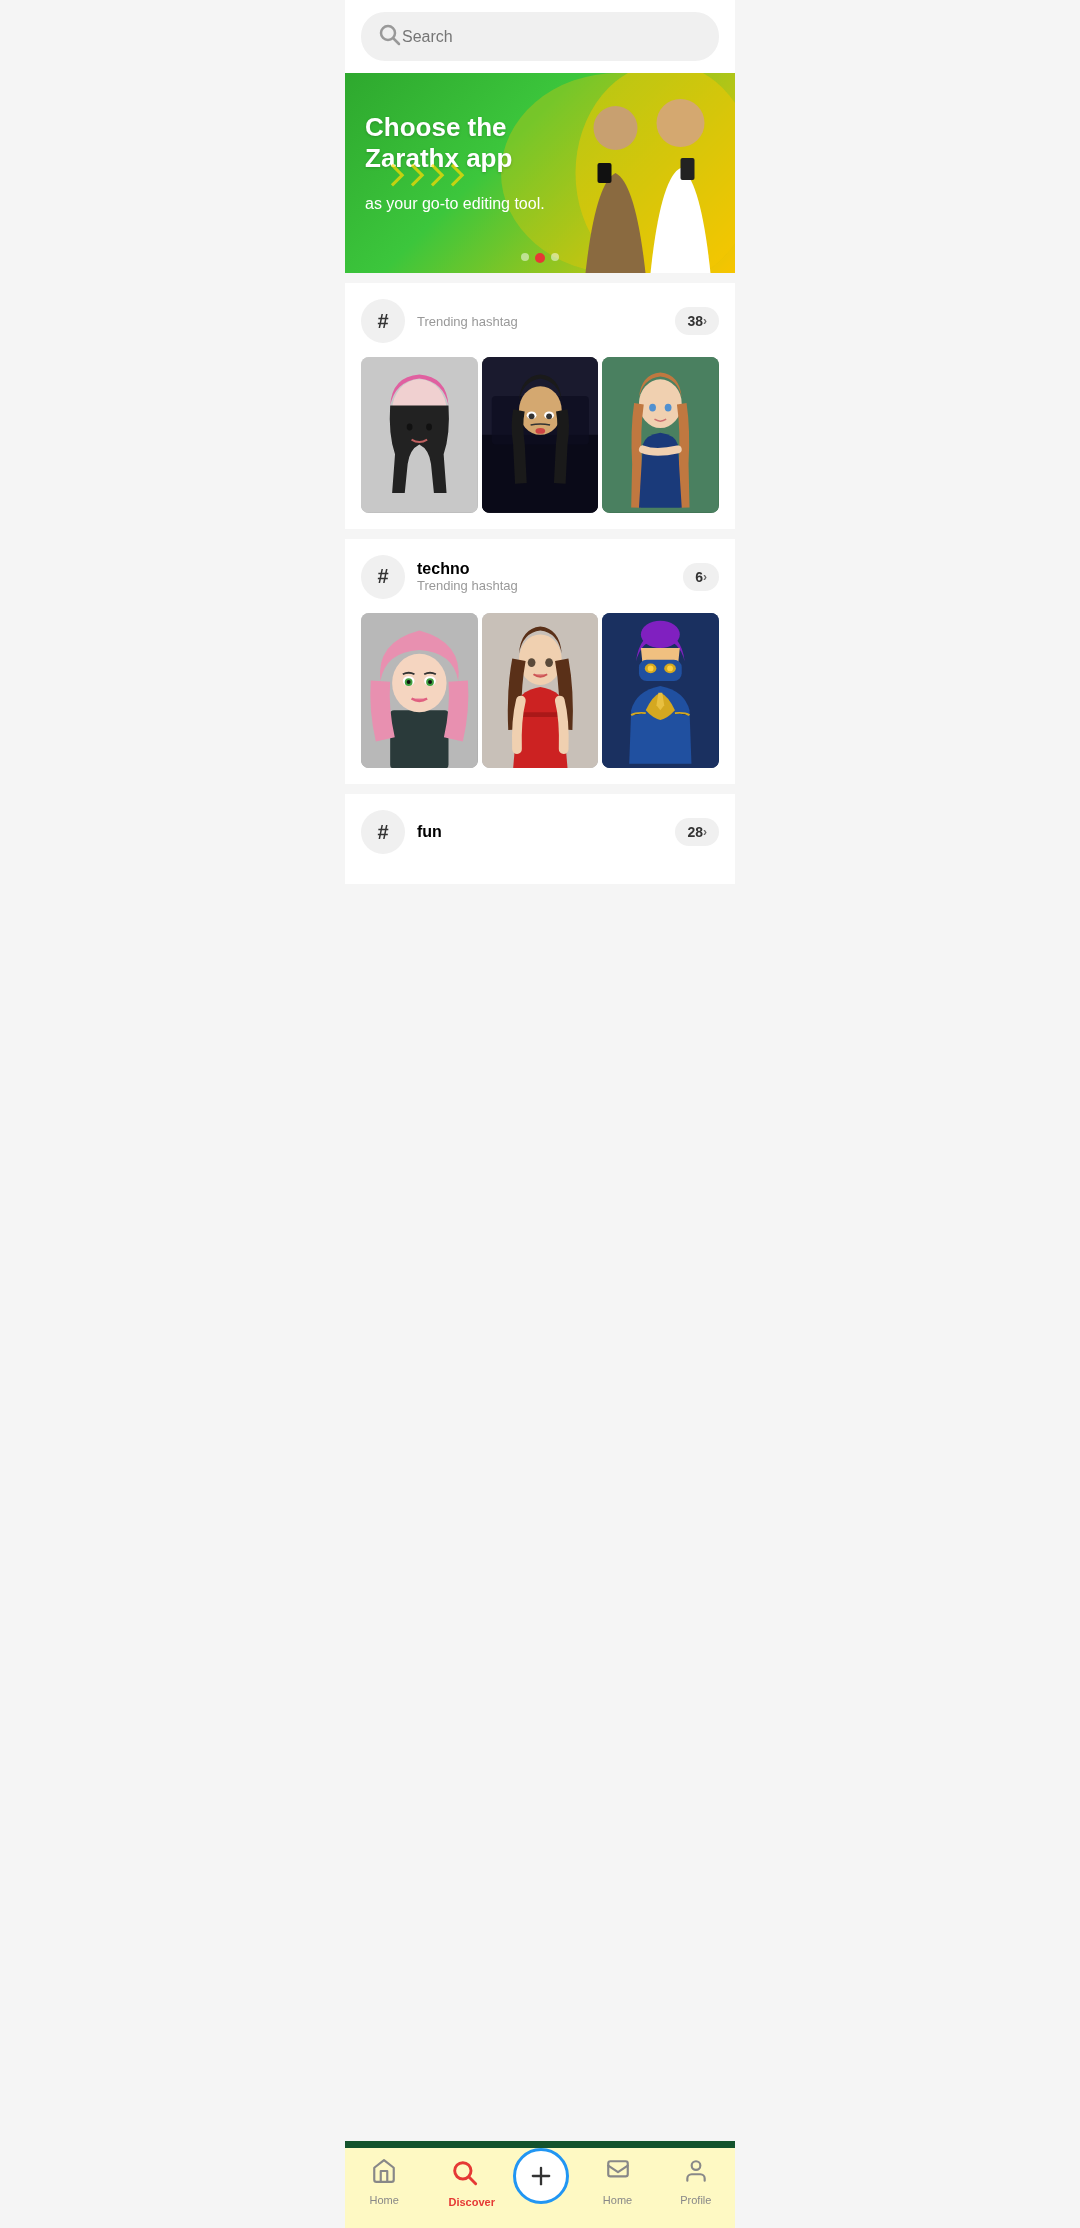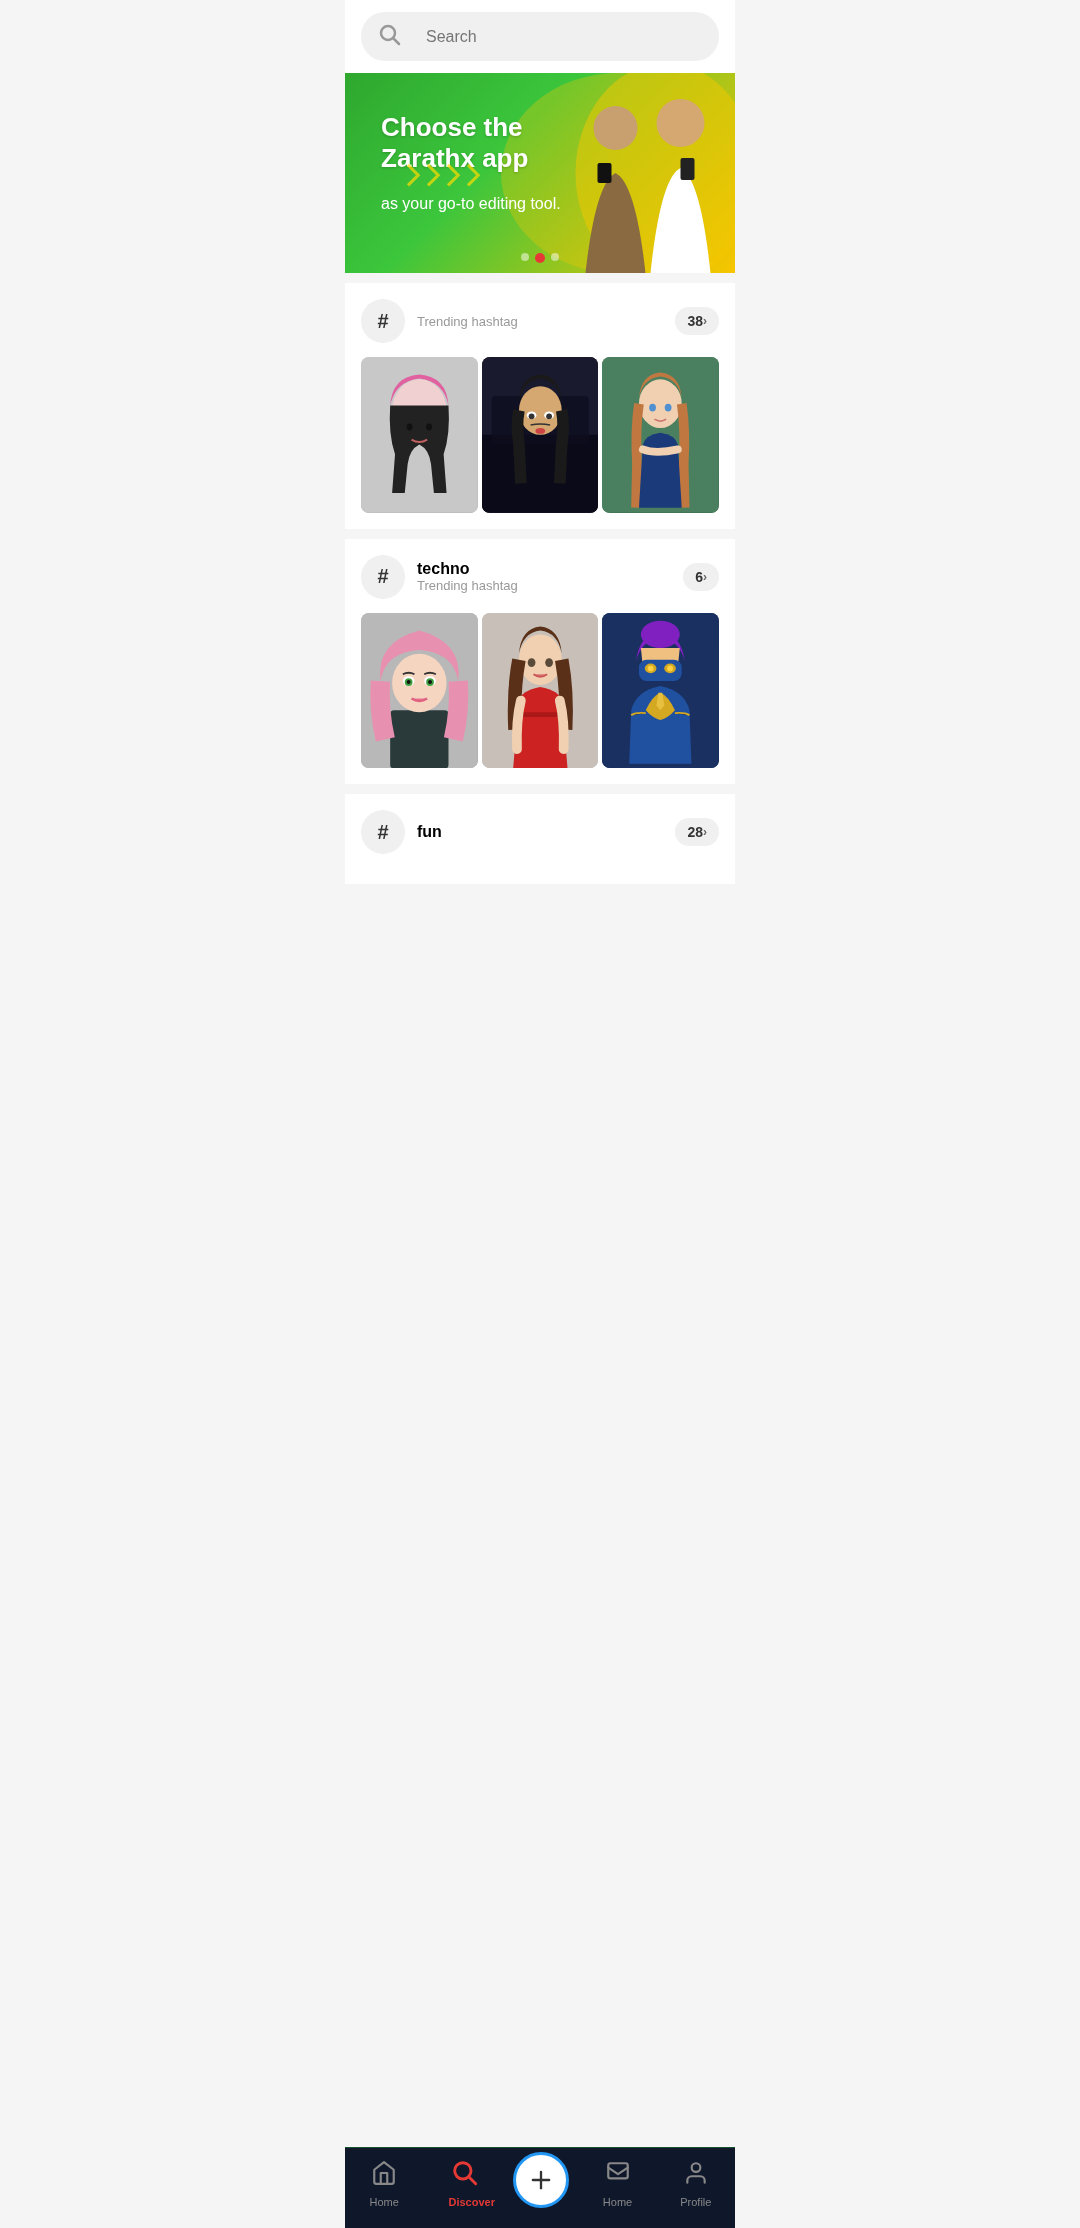--- a/index.html
+++ b/index.html
@@ -20,21 +20,21 @@
       position: sticky;
       top: 0;
       z-index: 100;
     }
     .search-inner {
       background: #f0f0f0;
       border-radius: 24px;
       display: flex;
       align-items: center;
       padding: 10px 16px;
-      gap: 25px;
+      gap: 1px;
     }
     .search-icon-wrap {
       color: #999;
       font-size: 18px;
     }
     .search-input {
       border: none;
       background: transparent;
       font-size: 16px;
       color: #999;
@@ -47,21 +47,21 @@
       width: 100%;
       height: 200px;
       background: linear-gradient(135deg, #2ea82e 0%, #3cc63c 40%, #f5c400 100%);
       position: relative;
       overflow: hidden;
       display: flex;
       align-items: center;
     }
     .banner-text {
       position: absolute;
-      left: 36px;
+      left: 20px;
       top: 50%;
       transform: translateY(-60%);
       z-index: 2;
     }
     .banner-title {
       font-size: 26px;
       font-weight: 800;
       color: #fff;
       line-height: 1.2;
       text-shadow: 0 1px 3px rgba(0,0,0,0.2);
@@ -218,24 +218,24 @@
       background: linear-gradient(160deg, #1a3a6a 0%, #0a2a5a 100%);
     }
 
     
     .bottom-nav {
       position: fixed;
       bottom: 0;
       left: 50%;
       transform: translateX(-50%);
       width: 390px;
-      background: #0f172a;
-      border-top: 1px solid #14532d;
-      display: flex;
-      align-items: flex-end;
+      background: #fef9c3;
+      border-top: 7px solid #14532d;
+      display: flex;
+      align-items: flex-start;
       justify-content: space-around;
       padding: 10px 0 20px;
       z-index: 200;
     }
     .nav-item {
       display: flex;
       flex-direction: column;
       align-items: center;
       gap: 4px;
       cursor: pointer;

